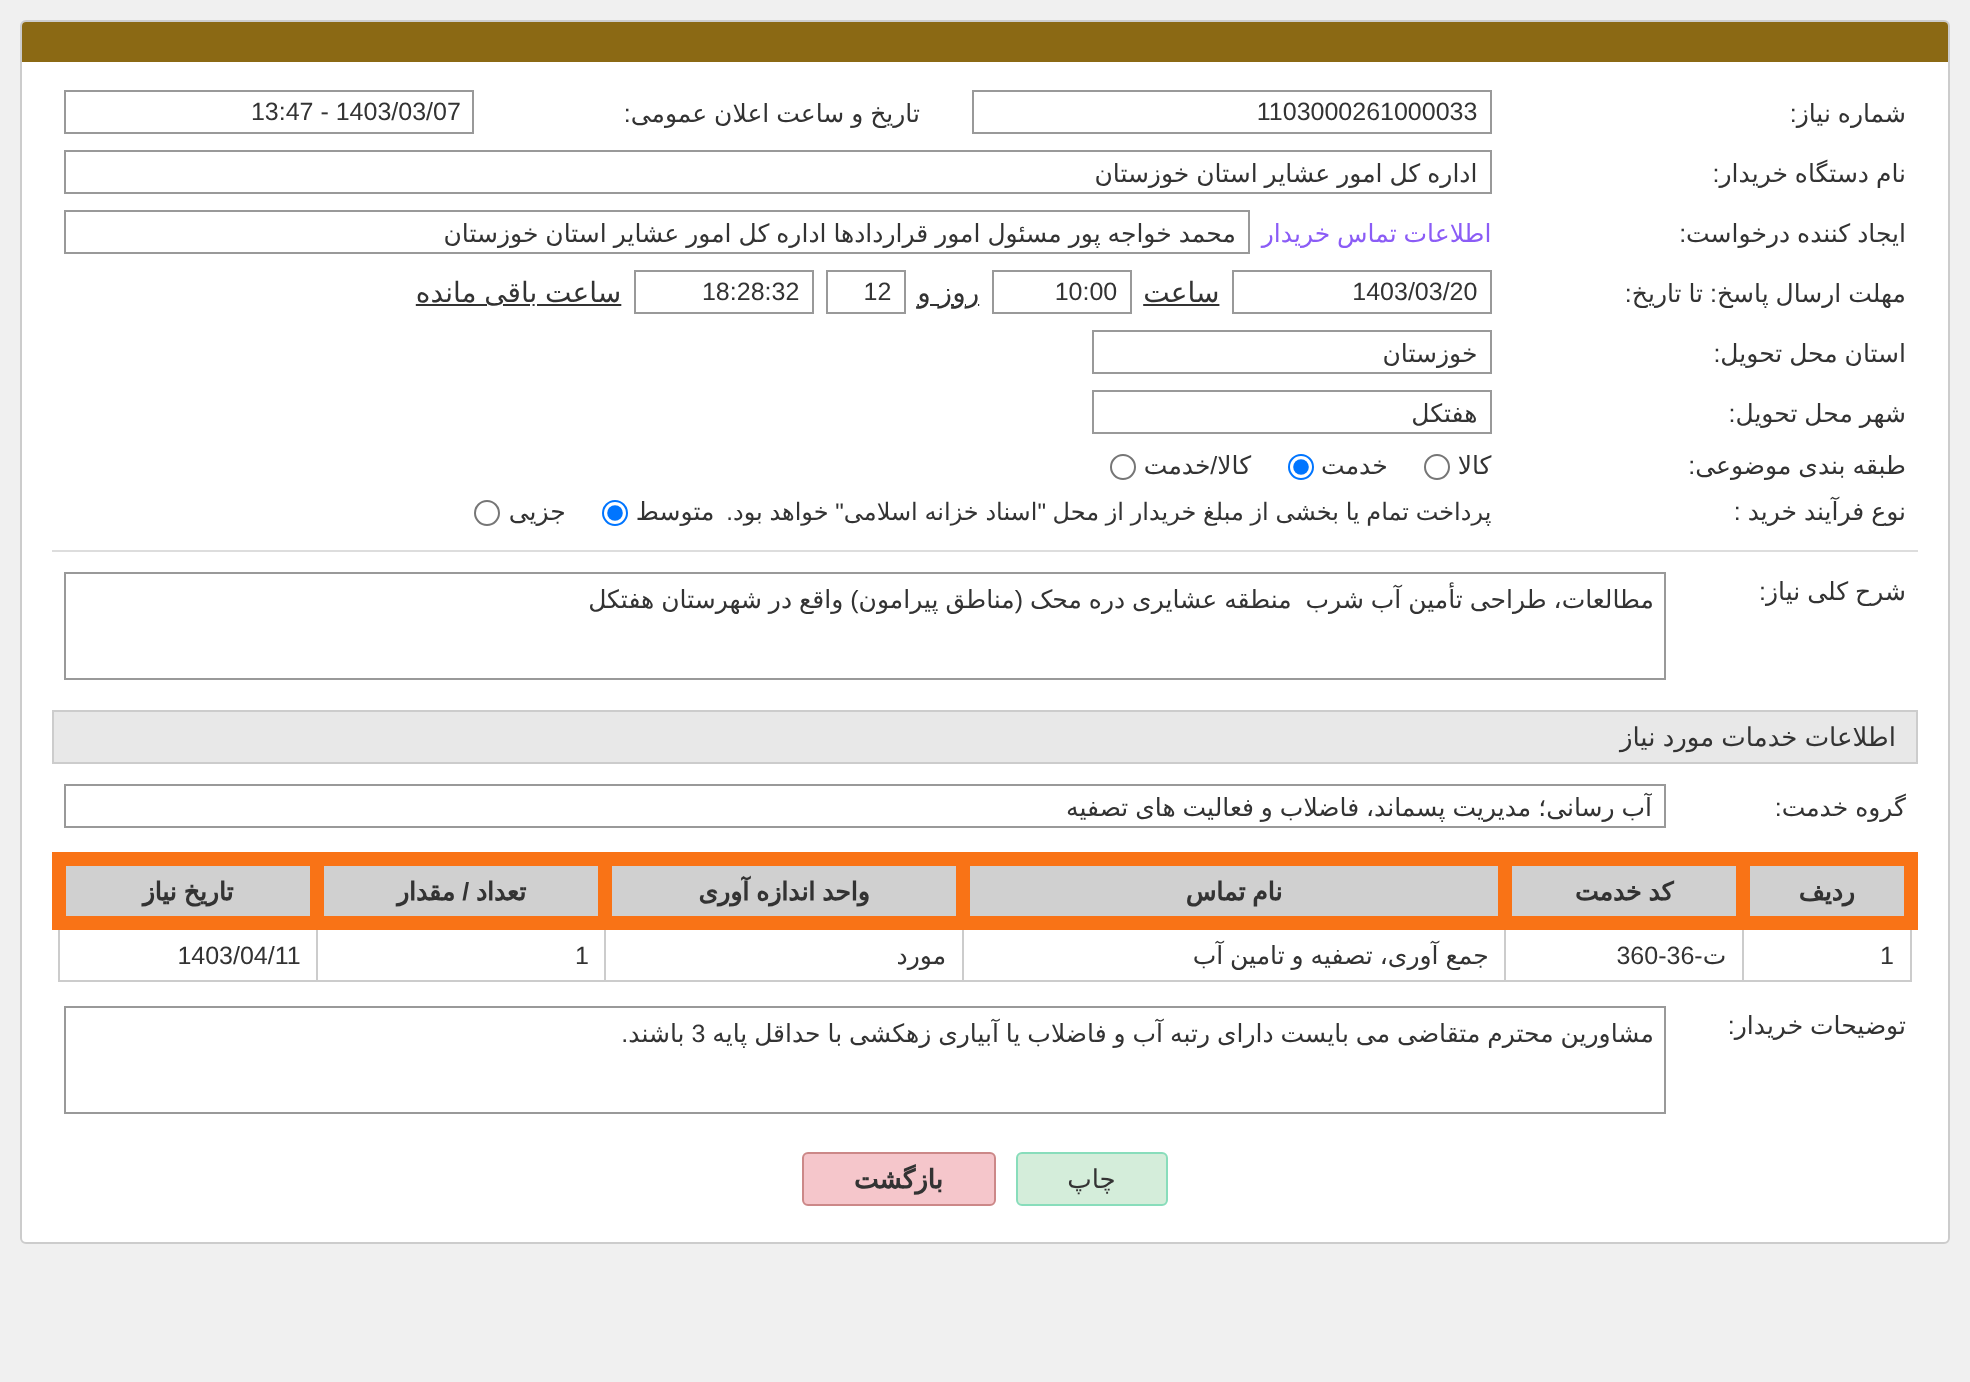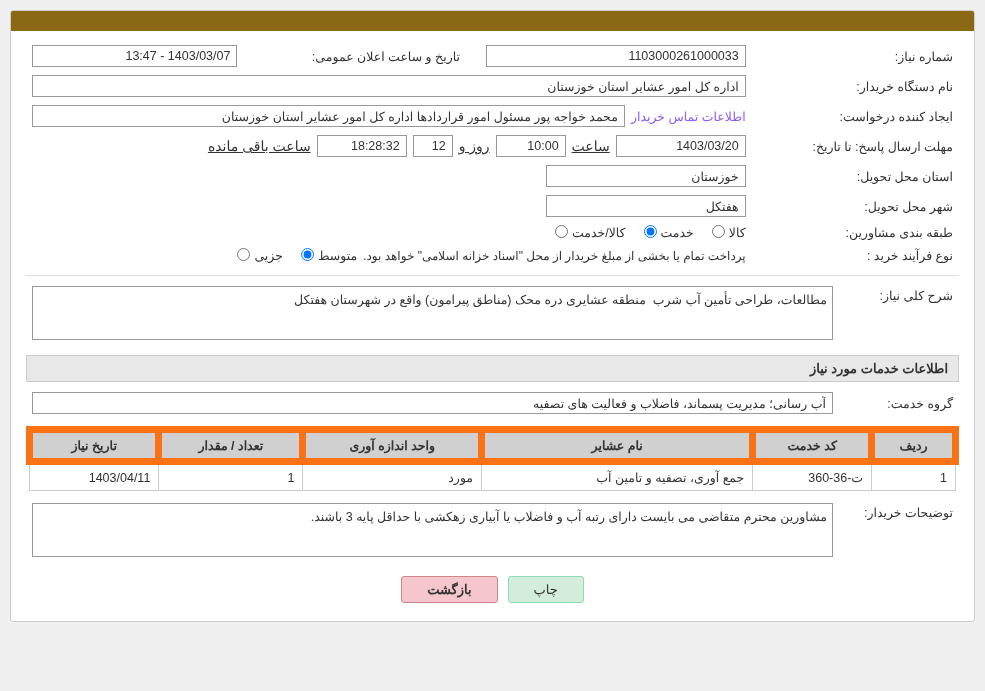--- a/index.html
+++ b/index.html
@@ -82,32 +82,32 @@
       font-size: 14px;
       text-decoration: underline;
     }
     .radio-group {
       display: flex;
       gap: 18px;
       direction: rtl;
     }
     .radio-item {
       display: flex;
-      align-items: flex-start;
+      align-items: flex-end;
       gap: 4px;
       font-size: 12.5px;
     }
     .radio-item input[type=radio] {
       margin: 0;
     }
     .section-header {
       background: #e8e8e8;
       border: 1px solid #ccc;
       padding: 5px 10px;
-      font-weight: bold;
+      font-weight: normal;
       font-size: 13px;
       margin: 8px 0 6px 0;
       text-align: right;
     }
     .textarea-box {
       width: 100%;
       border: 1px solid #999;
       padding: 5px;
       font-size: 12.5px;
       font-family: Tahoma, Arial, sans-serif;
@@ -228,21 +228,21 @@
             <input class="input-box" style="width: 200px;" type="text" value="خوزستان" readonly="">
           </td>
         </tr>
         <tr>
           <td class="label-cell">شهر محل تحویل:</td>
           <td colspan="3" class="value-cell">
             <input class="input-box" style="width: 200px;" type="text" value="هفتکل" readonly="">
           </td>
         </tr>
         <tr>
-          <td class="label-cell">طبقه بندی مشاورین:</td>
+          <td class="label-cell">طبقه بندی موضوعی:</td>
           <td colspan="3" class="value-cell">
             <div class="radio-group">
               <label class="radio-item">
                 <span>کالا</span>
                 <input type="radio" name="category" value="کالا" style="">
               </label>
               <label class="radio-item">
                 <span>خدمت</span>
                 <input type="radio" name="category" value="خدمت" checked="" style="">
               </label>
@@ -298,21 +298,21 @@
           </td>
         </tr>
       </tbody>
         </table>
 
       <table class="data-table">
         <thead>
           <tr>
             <th>ردیف</th>
             <th>کد خدمت</th>
-            <th>نام عشایر</th>
+            <th>نام تماس</th>
             <th>واحد اندازه آوری</th>
             <th>تعداد / مقدار</th>
             <th>تاریخ نیاز</th>
           </tr>
         </thead>
         <tbody id="services-tbody">
 
         <tr>
               <td>1</td>
               <td>ت-36-360</td>

